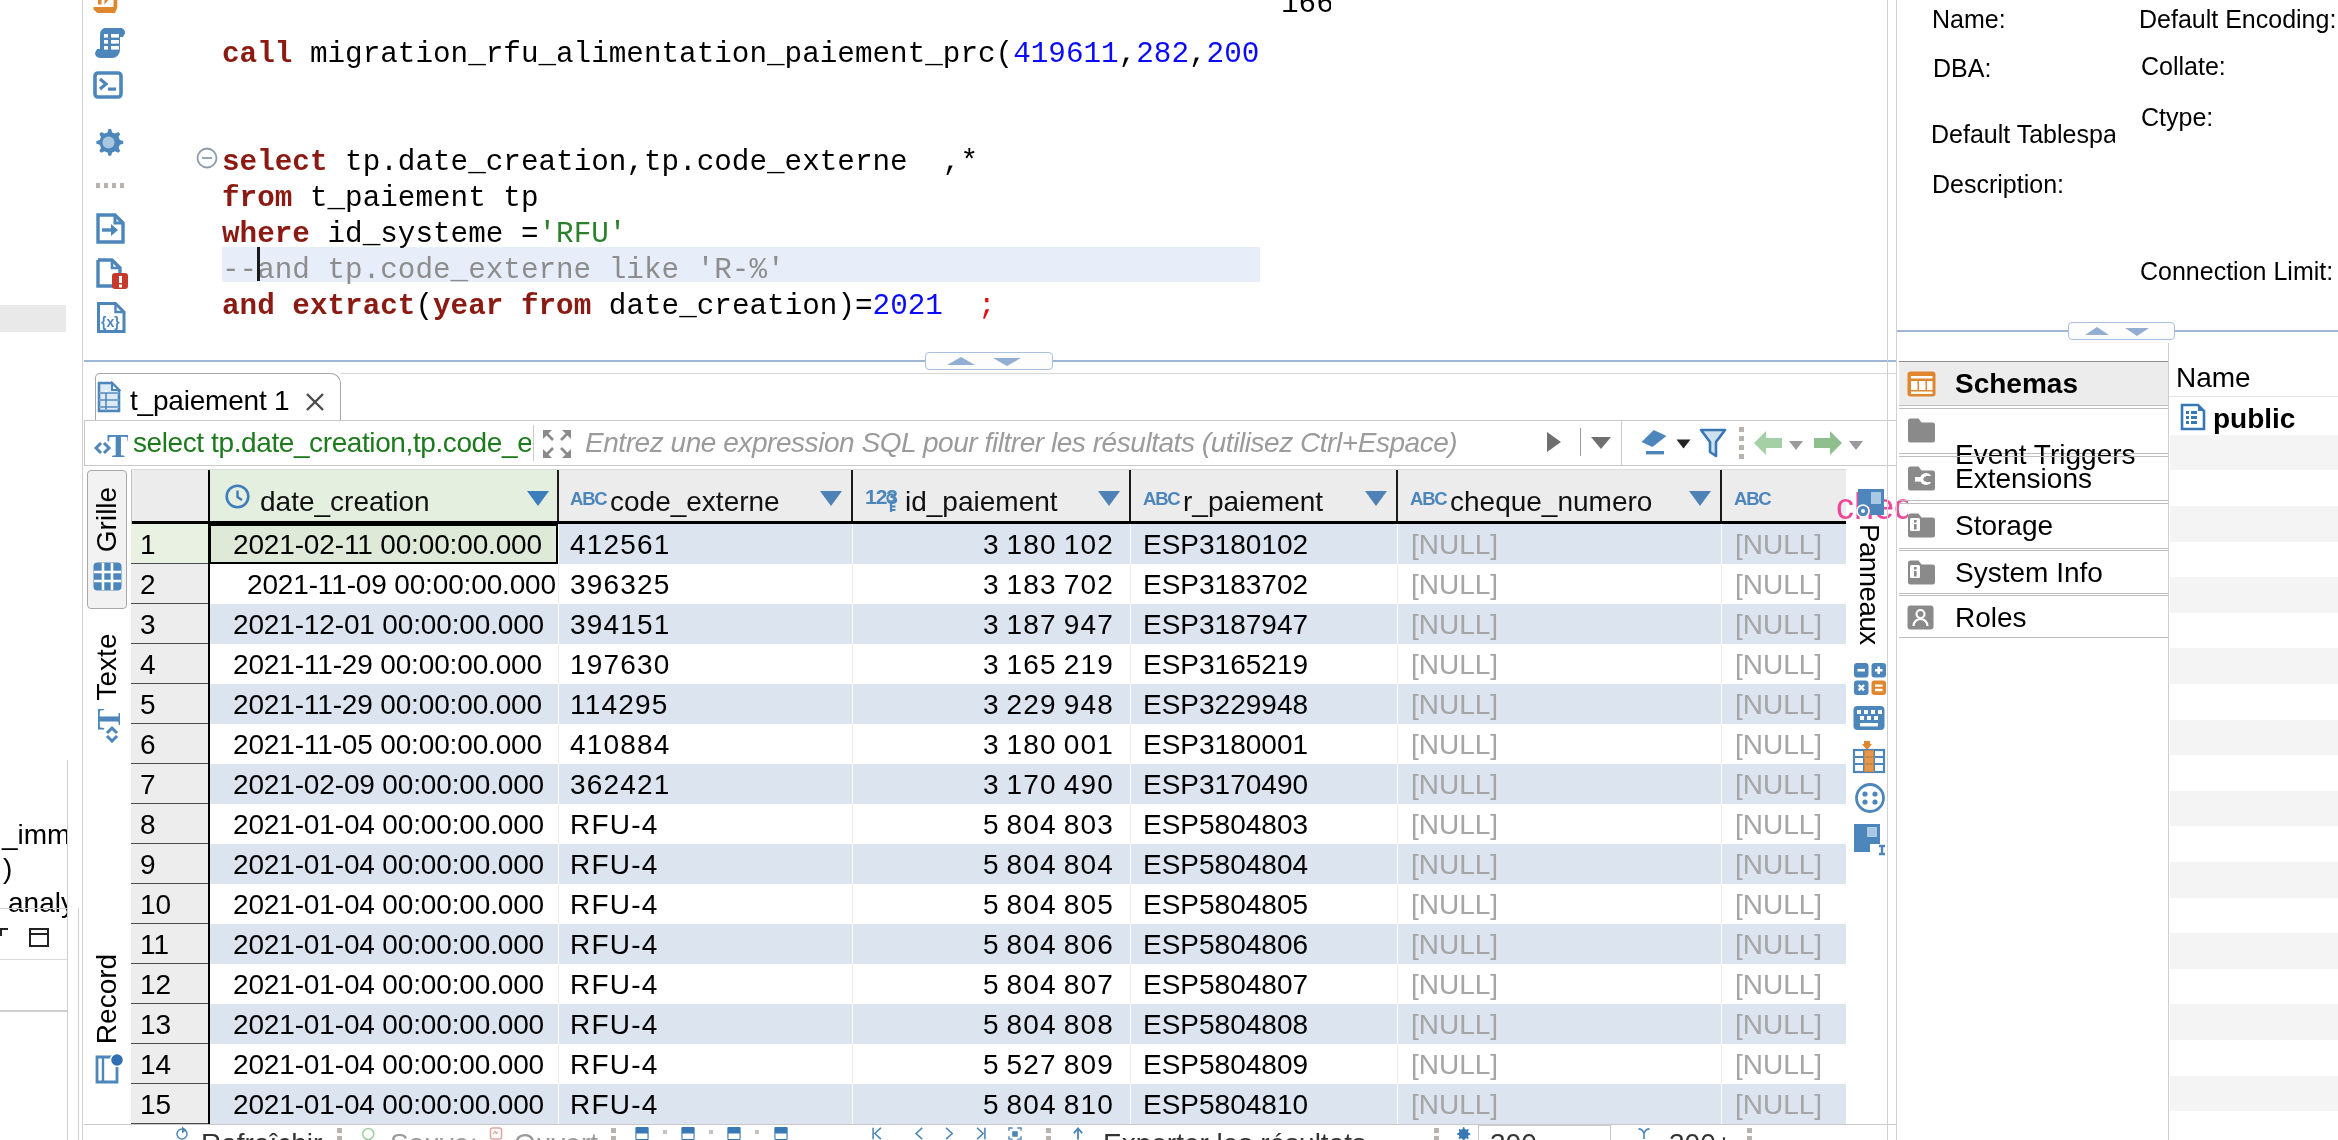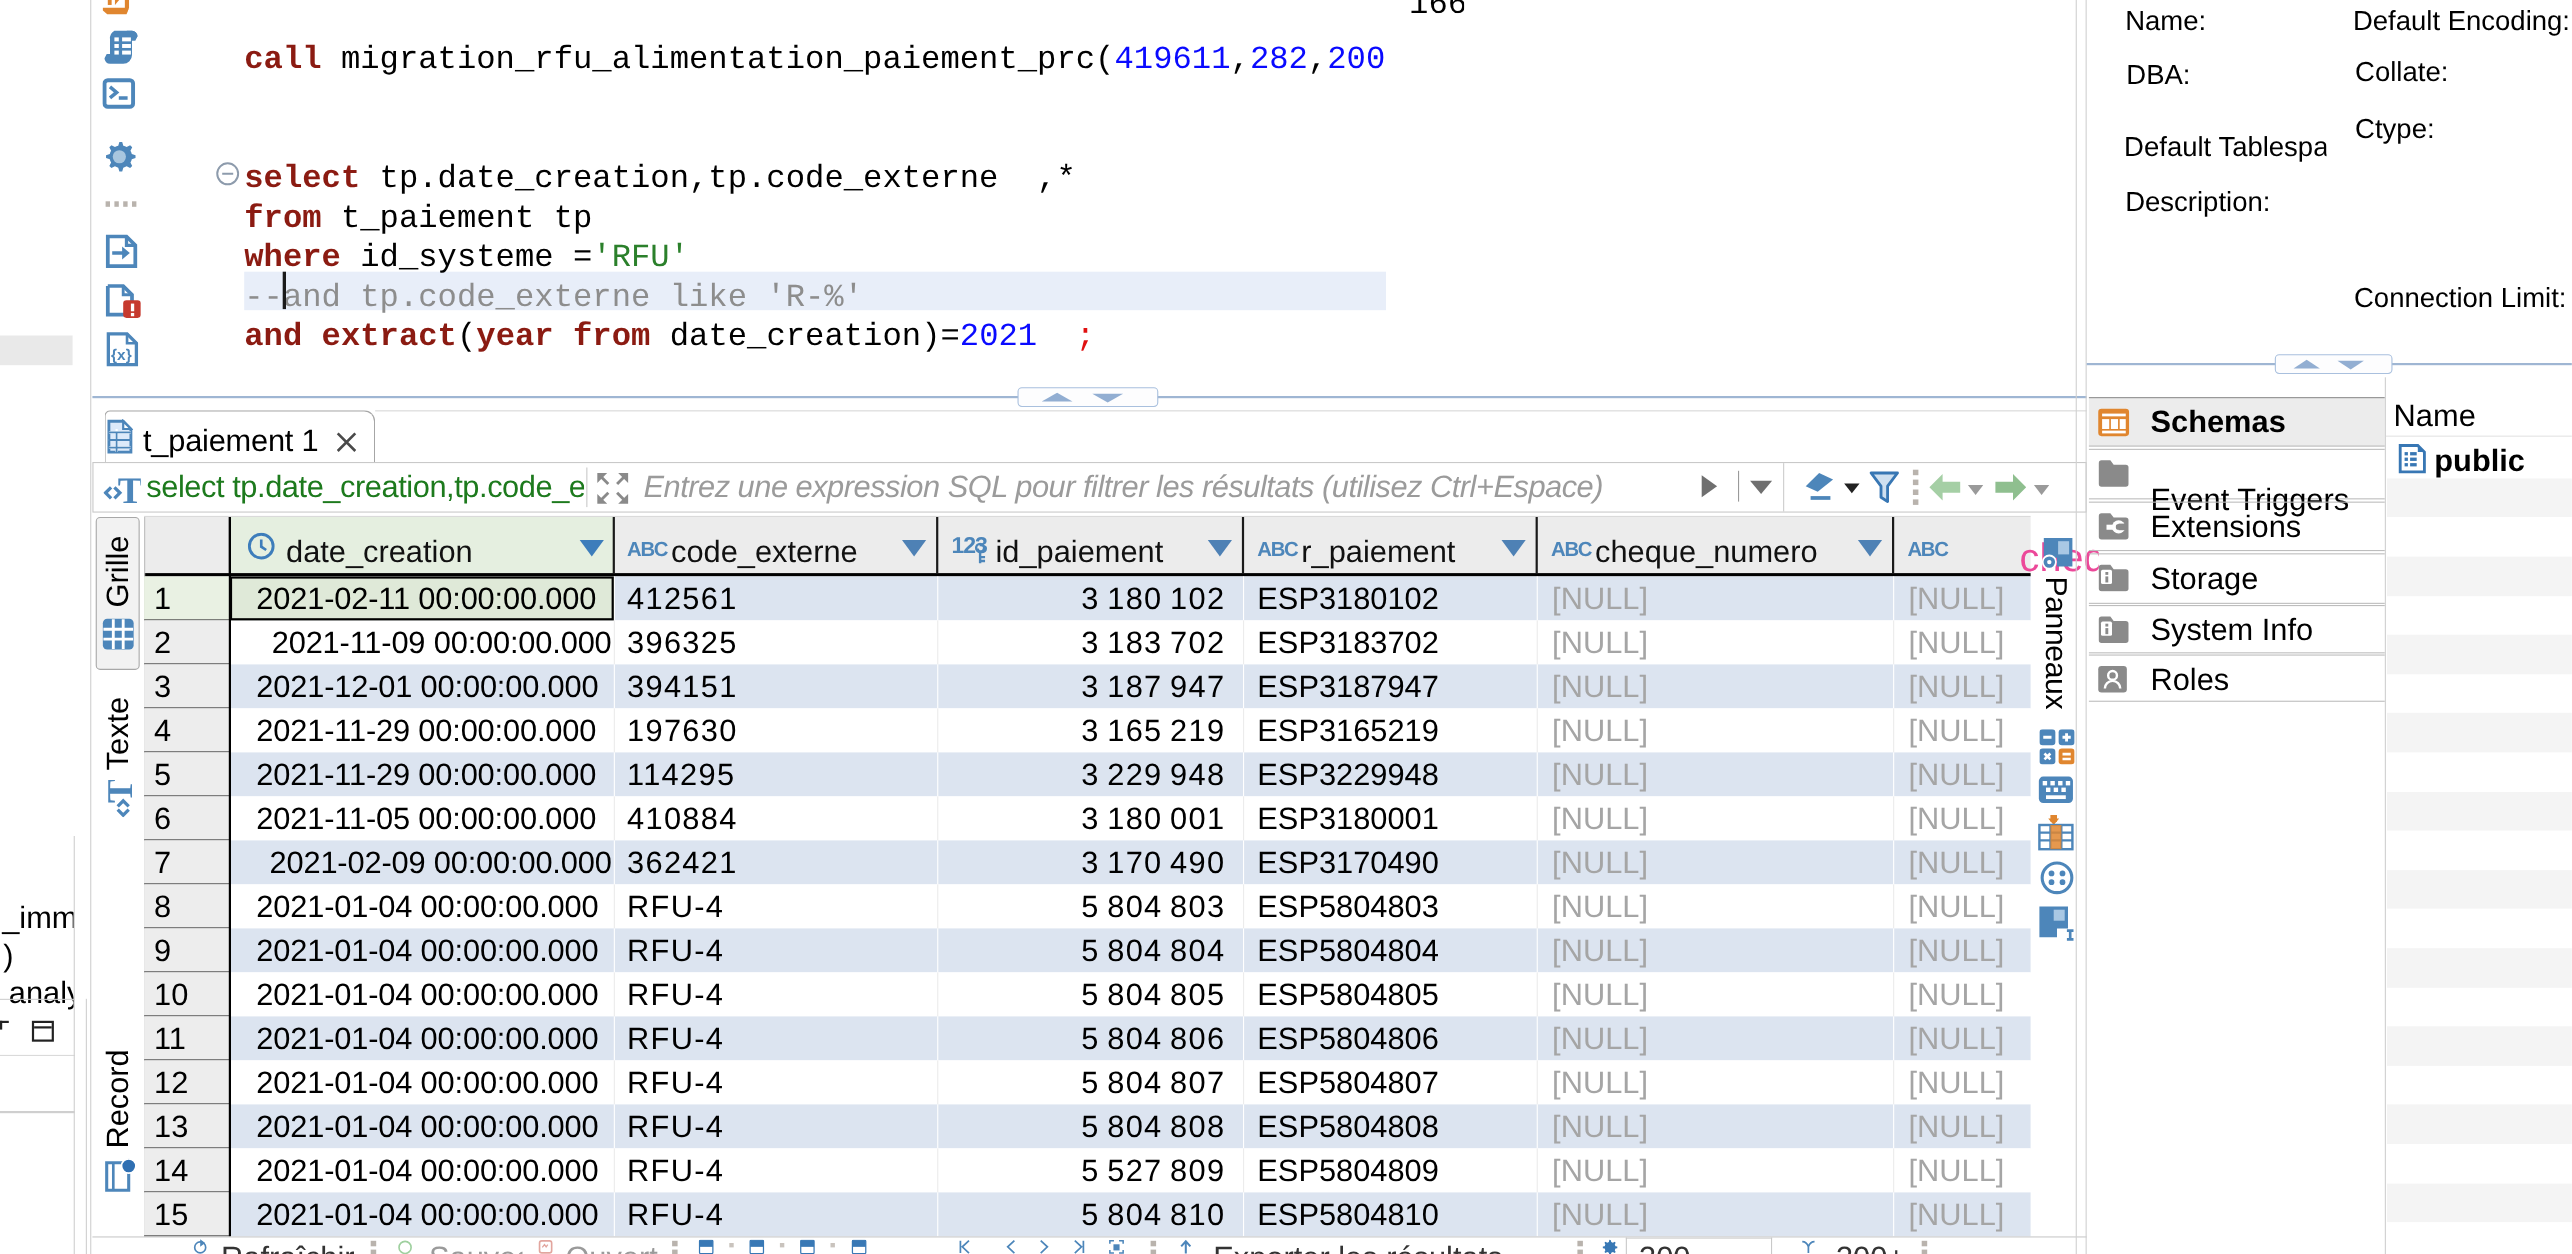--- a/index.html
+++ b/index.html
@@ -309,21 +309,21 @@
 <div class="a" style="left:1411px;top:729px;font-size:28px;color:#a5a5a5">[NULL]</div>
 <div class="a" style="left:1735px;top:729px;font-size:28px;color:#a5a5a5">[NULL]</div>
 <div class="a" style="left:209px;top:764px;width:1637px;height:40px;background:#dce4f0"></div>
 <div class="a" style="left:558px;top:764px;width:1px;height:40px;background:#ffffff"></div>
 <div class="a" style="left:852px;top:764px;width:1px;height:40px;background:#ffffff"></div>
 <div class="a" style="left:1130px;top:764px;width:1px;height:40px;background:#ffffff"></div>
 <div class="a" style="left:1397px;top:764px;width:1px;height:40px;background:#ffffff"></div>
 <div class="a" style="left:1721px;top:764px;width:1px;height:40px;background:#ffffff"></div>
 <div class="a" style="left:131px;top:764px;width:78px;height:40px;background:#ededed;border-bottom:1px solid #4d4d4d"></div>
 <div class="a" style="left:140px;top:769px;font-size:28px">7</div>
-<div class="a" style="left:222px;top:764px;width:348px;height:40px">
+<div class="a" style="left:210px;top:764px;width:348px;height:40px">
     <div class="a" style="left:23px;top:5px;font-size:28px;letter-spacing:-0.15px">2021-02-09 00:00:00.000</div>
   </div>
 <div class="a" style="left:570px;top:769px;font-size:28px;letter-spacing:1.2px">362421</div>
 <div class="a" style="left:852px;top:769px;width:262px;text-align:right;font-size:28px;letter-spacing:1.2px">3 170 490</div>
 <div class="a" style="left:1143px;top:769px;font-size:28px">ESP3170490</div>
 <div class="a" style="left:1411px;top:769px;font-size:28px;color:#a5a5a5">[NULL]</div>
 <div class="a" style="left:1735px;top:769px;font-size:28px;color:#a5a5a5">[NULL]</div>
 <div class="a" style="left:209px;top:804px;width:1637px;height:40px;background:#ffffff"></div>
 <div class="a" style="left:558px;top:804px;width:1px;height:40px;background:#ececec"></div>
 <div class="a" style="left:852px;top:804px;width:1px;height:40px;background:#ececec"></div>

